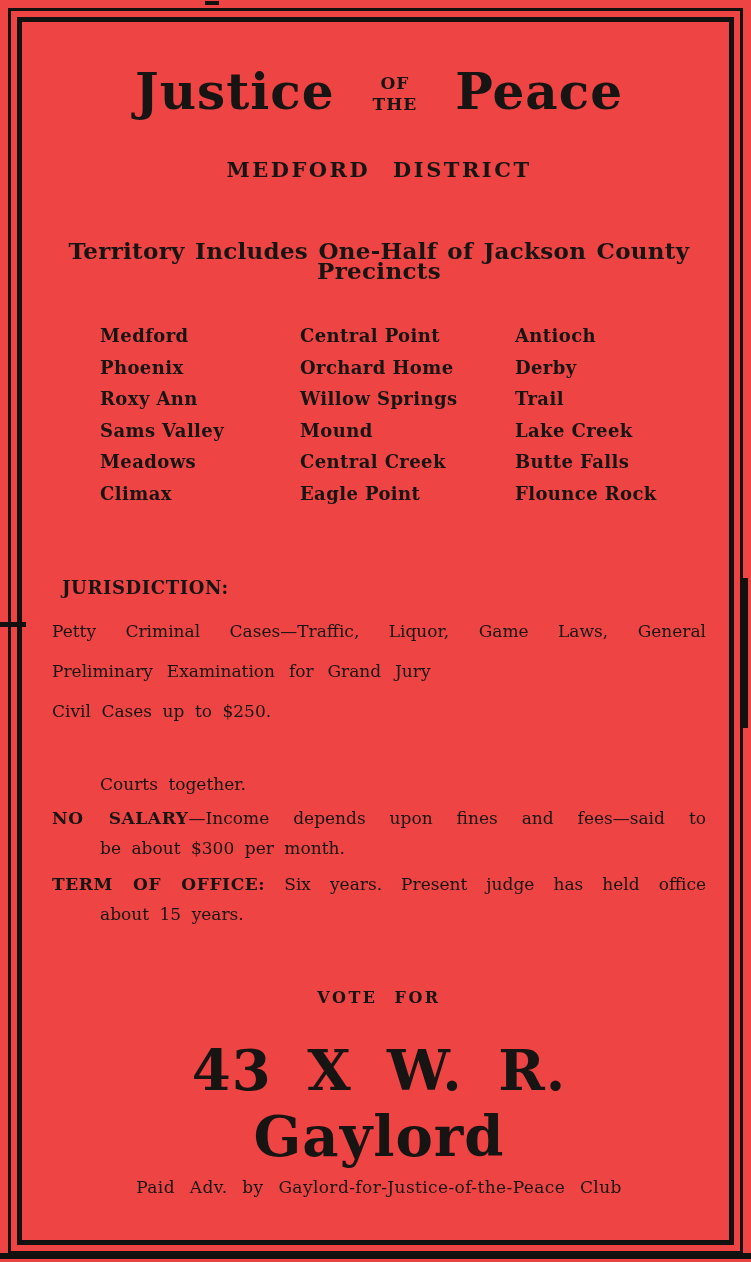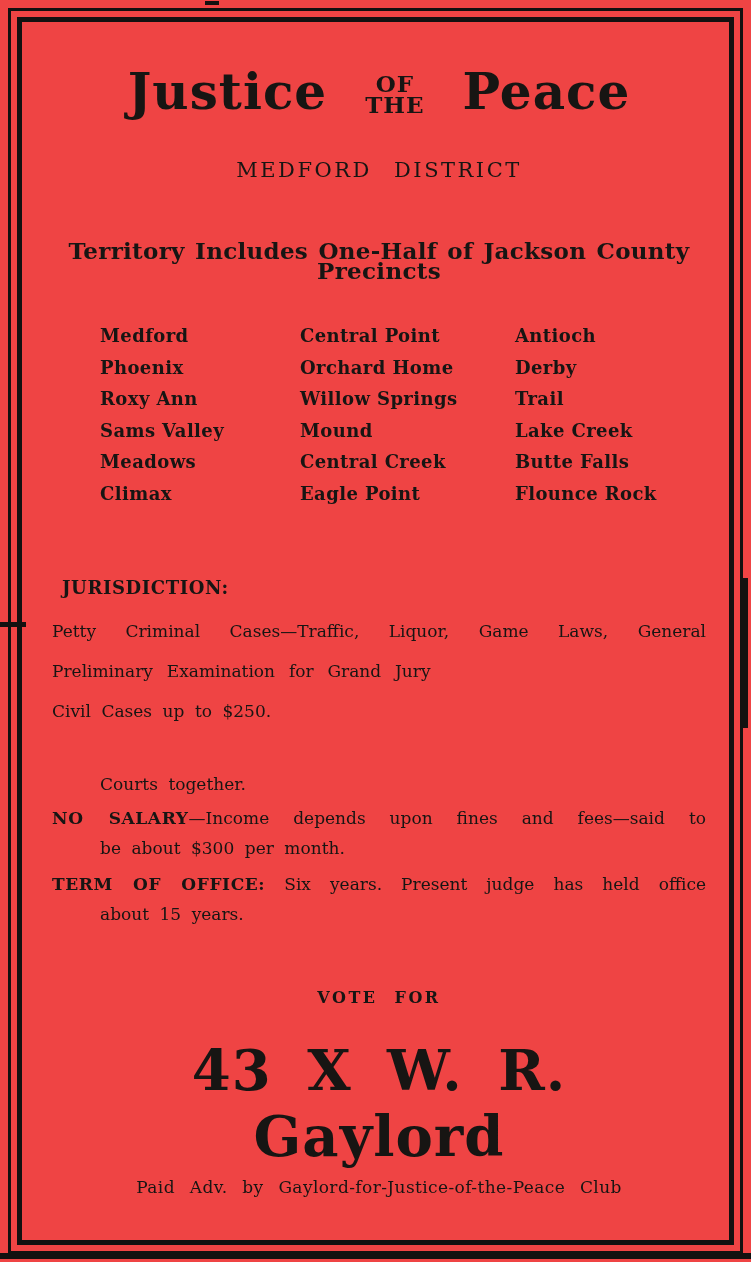--- a/index.html
+++ b/index.html
@@ -42,26 +42,26 @@
     top: 42px;
     display: flex; justify-content: center; align-items: center;
     gap: 38px;
     font-weight: bold;
   }
   .masthead .big {
     font-size: 50px; line-height: 58px; letter-spacing: 1px;
   }
   .masthead .ofthe {
     display: flex; flex-direction: column; align-items: center;
-    font-size: 23px; line-height: 21px; font-weight: bold;
+    font-size: 17px; line-height: 21px; font-weight: bold;
     letter-spacing: 1px; margin-top: 4px;
   }
   .district {
     top: 139px; text-align: center;
-    font-size: 21px; font-weight: normal;
+    font-size: 21px; font-weight: bold;
     letter-spacing: 2.5px; word-spacing: 13px;
   }
   .territory {
     top: 220px; text-align: center;
     font-size: 23px; font-weight: bold;
     letter-spacing: 0.3px; word-spacing: 2px;
   }
   .precincts {
     top: 299px;
     margin-left: 48px;

